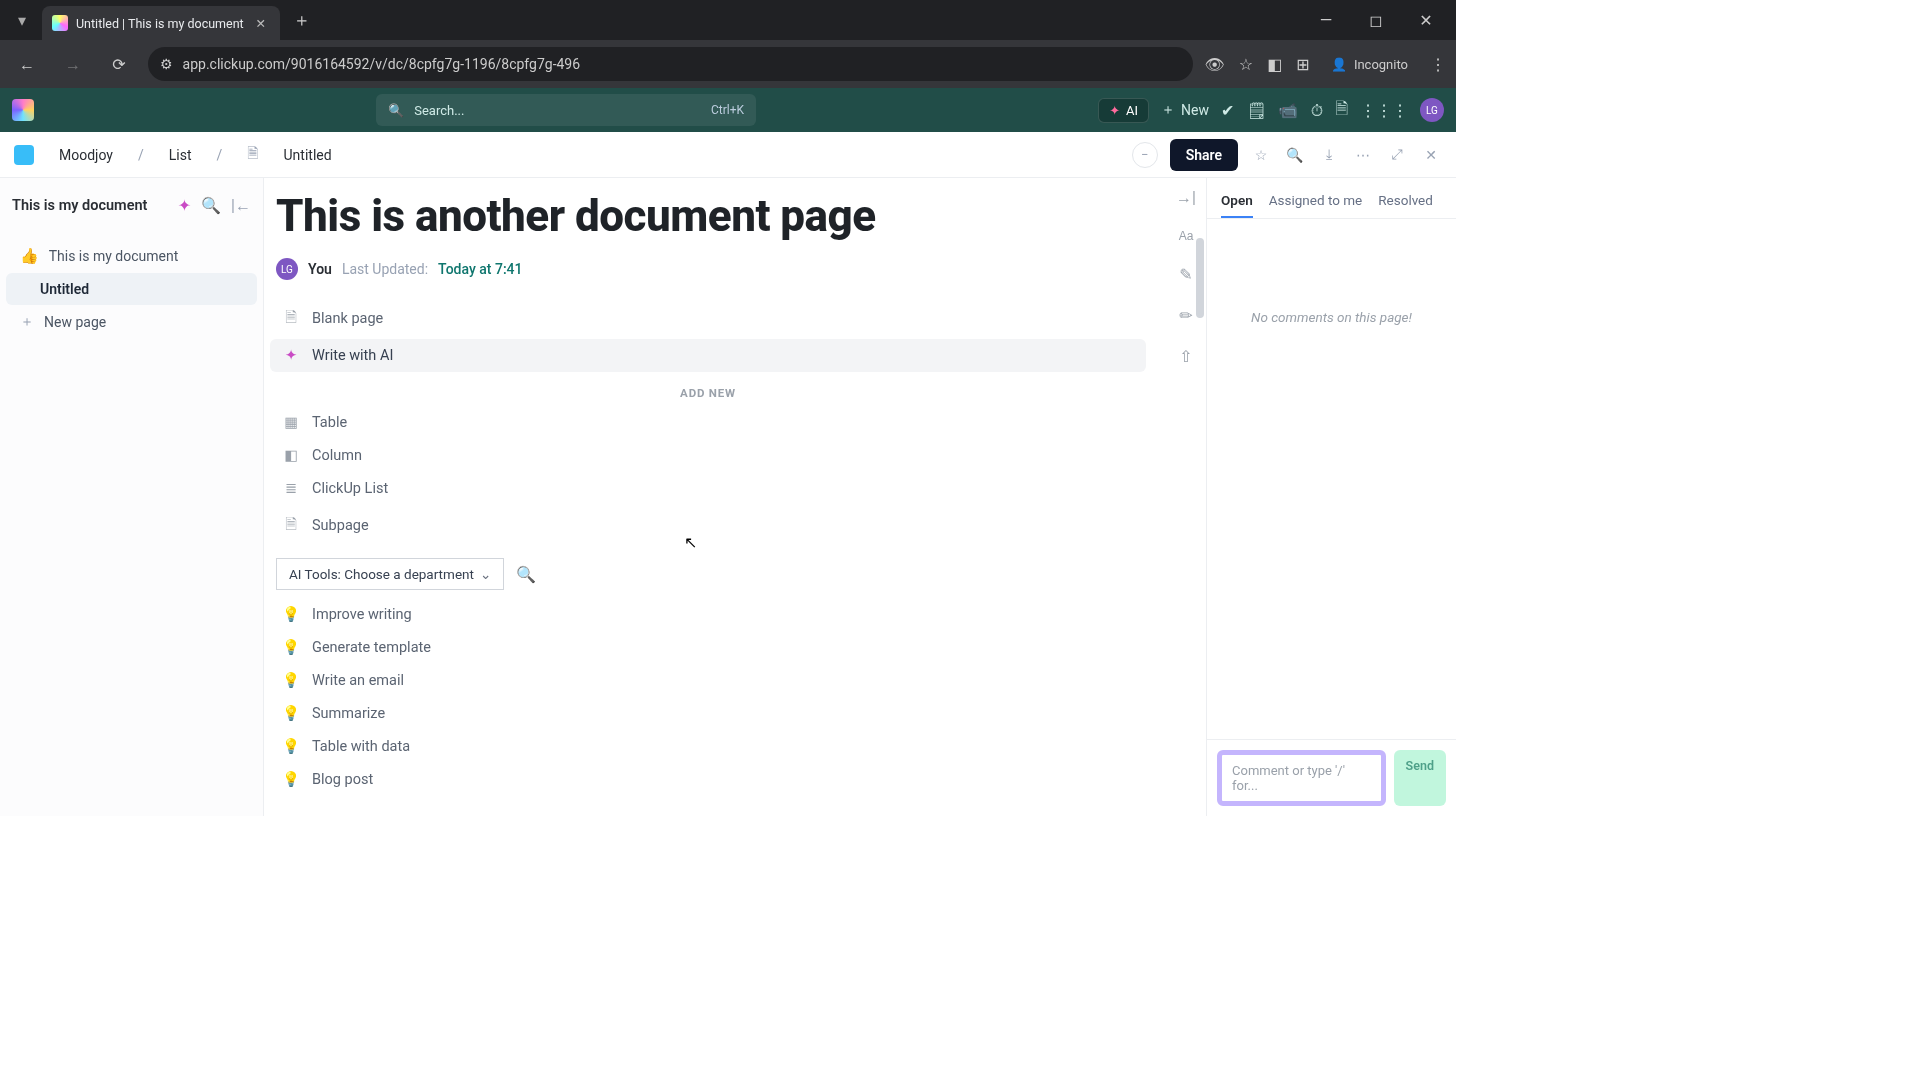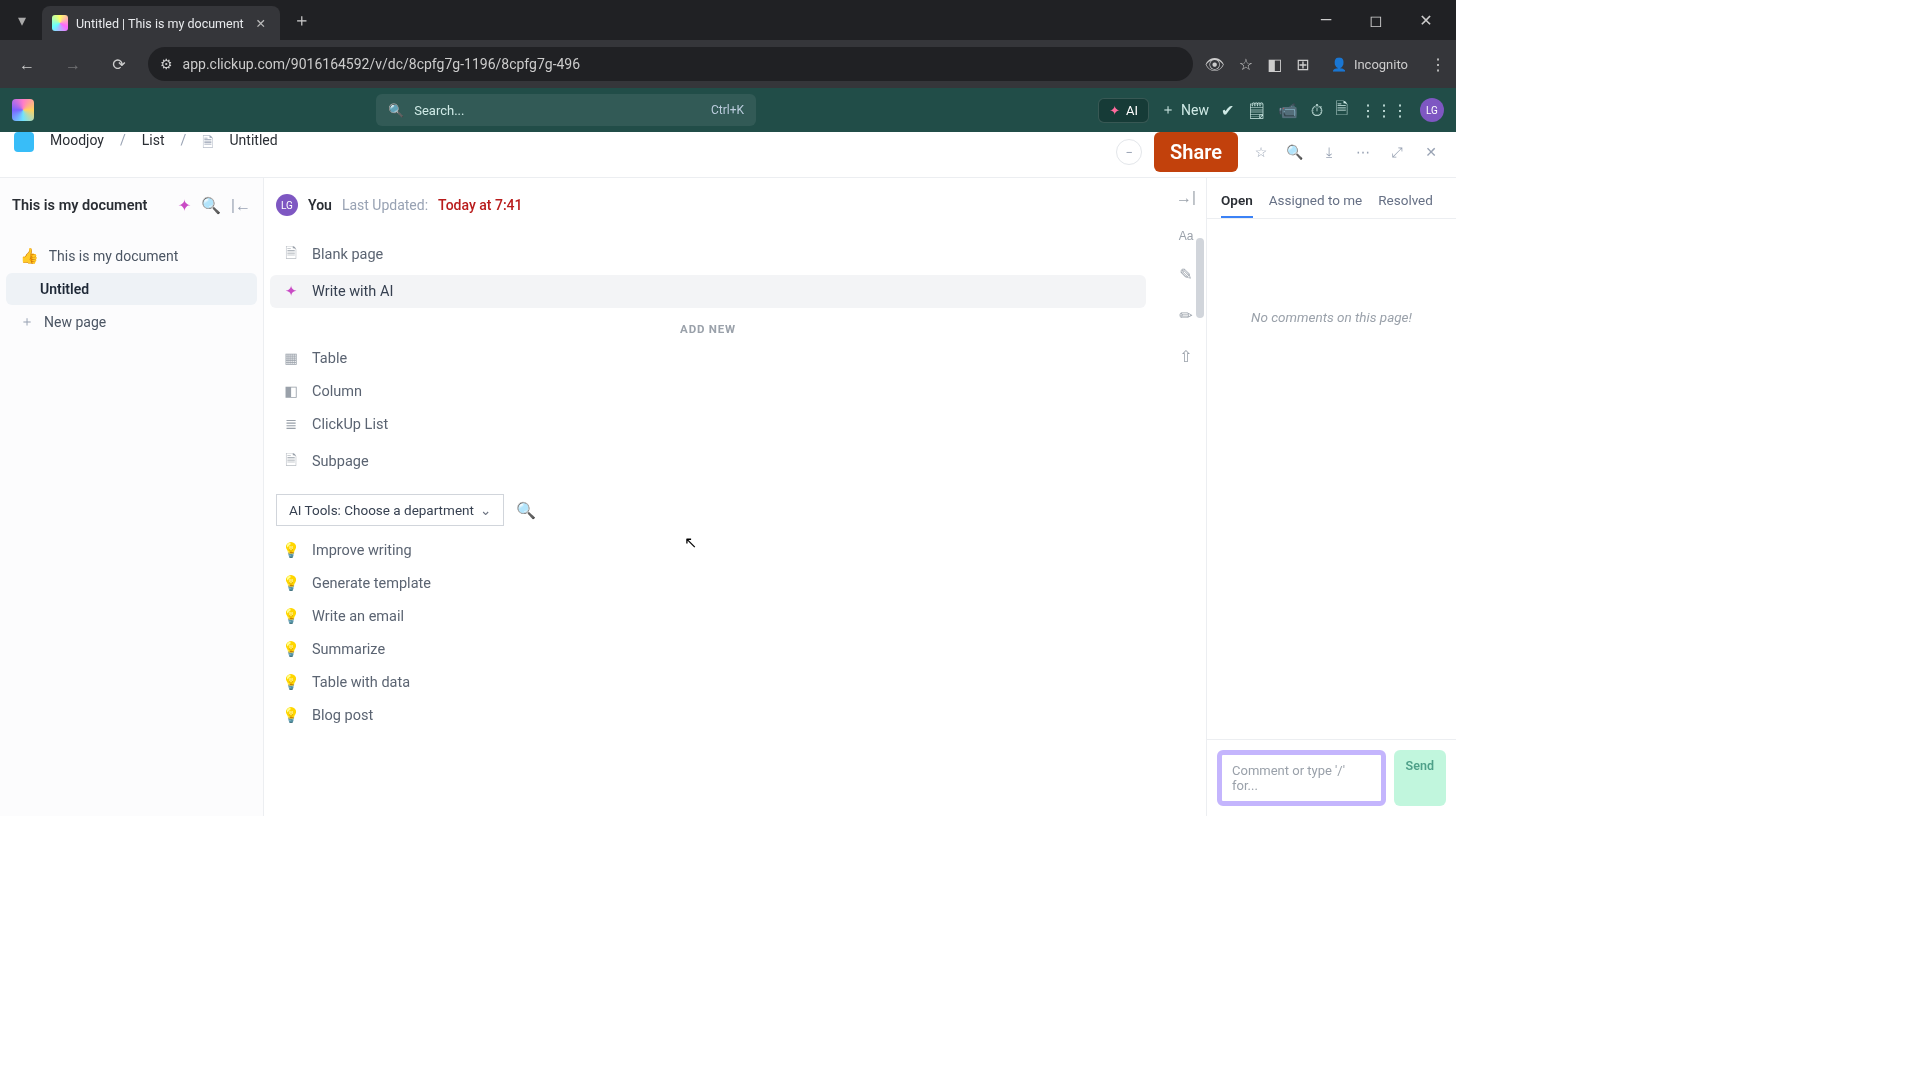--- a/index.html
+++ b/index.html
@@ -28,26 +28,26 @@
 .logo-cu { width:22px; height:22px; border-radius:4px; background: conic-gradient(#ff7bca,#ffd25f,#6fe3ff,#7b61ff,#ff7bca); }
 .search-box { margin:0 auto; width:380px; height:32px; background: rgba(255,255,255,.08); border-radius:6px; display:flex; align-items:center; padding:0 12px; gap:10px; color:#cfeae6; font-size:13px;}
 .search-box .kbd{ margin-left:auto; font-size:12px; color:#bcd;}
 .ai-chip { background:#163b37; border:1px solid rgba(255,255,255,.15); color:#fff; padding:4px 10px; border-radius:6px; font-size:13px; display:flex; align-items:center; gap:6px;}
 .ai-chip .spark{ color:#ff6b9d;}
 .hdr-right { display:flex; align-items:center; gap:12px; color:#cfeae6;}
 .new-btn{ display:flex; align-items:center; gap:6px; font-size:14px;}
 .avatar-sm{ width:24px; height:24px; border-radius:50%; background:#7e57c2; font-size:10px; display:flex; align-items:center; justify-content:center; color:#fff;}
 
 
-.bc-row { height: 46px; border-bottom:1px solid #eceef1; display:flex; align-items:flex-start; padding:0 14px; gap:16px; font-size:14px; color:#2a2e34;}
+.bc-row { height: 46px; border-bottom:1px solid #eceef1; display:flex; align-items:center; padding:0 14px; gap:25px; font-size:14px; color:#2a2e34;}
 .bc-row .ws-icon{ width:20px; height:20px; background:#38bdf8; border-radius:4px;}
 .bc-row .sep{ color:#98a2b3;}
 .bc-row .doc-i{ color:#98a2b3;}
 .bc-right{ margin-left:auto; display:flex; align-items:center; gap:12px;}
-.share-btn{ background:#c2410c; color:#fff; font-weight:600; font-size:20px; padding:8px 16px; border-radius:6px;}
+.share-btn{ background:#0f172a; color:#fff; font-weight:600; font-size:14px; padding:8px 16px; border-radius:6px;}
 .icon-g{ color:#98a2b3; width:22px; text-align:center;}
 .minus-circ{ width:26px; height:26px; border:1px solid #e3e6ea; border-radius:50%; display:flex; align-items:center; justify-content:center; color:#98a2b3; font-size:13px;}
 
 
 .workspace { display:flex; height: calc(816px - 40px - 48px - 44px - 46px); }
 .left-panel { width: 264px; border-right:1px solid #eceef1; background:#fcfcfd; padding:12px 0; }
 .lp-header{ display:flex; align-items:center; padding:6px 12px; gap:8px;}
 .lp-title{ font-weight:600; font-size:14.5px; color:#2a2e34; flex:1;}
 .lp-icons{ display:flex; gap:10px; color:#98a2b3;}
 .ai-spark{ color:#c94bc5;}
@@ -60,21 +60,21 @@
 
 
 .editor { flex:1; padding: 0 0 0 0; position:relative; overflow:hidden;}
 .editor-inner{ padding: 0 60px 40px 0; margin-left:6px;}
 .doc-toolbar-ghost{ color:#9aa0a6; font-size:14px; padding:0 0 4px 6px; margin-top:-6px;}
 .doc-title{ font-size:44px; font-weight:800; color:#1f2328; margin:12px 0 8px 6px; letter-spacing:-.5px;}
 .byline{ display:flex; align-items:center; gap:10px; margin:16px 0 18px 6px; font-size:14px;}
 .byline .av{ width:22px; height:22px; border-radius:50%; background:#7e57c2; color:#fff; font-size:10px; display:flex; align-items:center; justify-content:center;}
 .byline .you{ font-weight:600; color:#2a2e34;}
 .byline .upd{ color:#98a2b3;}
-.byline .updv{ color:#b91c1c; font-weight:500;}
+.byline .updv{ color:#0f766e; font-weight:500;}
 
 .menu-sec{ margin-left:0; }
 .menu-item{ display:flex; align-items:center; gap:12px; padding:8px 12px; font-size:14.5px; color:#5b6472; border-radius:6px;}
 .menu-item.hover{ background:#f3f4f6; color:#374151;}
 .menu-item .mi-icon{ width:18px; text-align:center; color:#9aa1aa;}
 .section-label{ font-size:11.5px; font-weight:700; letter-spacing:.8px; color:#9aa1aa; padding:14px 12px 6px;text-align:center;}
 .ai-tools-row{ display:flex; align-items:center; gap:12px; margin:12px 0 8px 6px;}
 .ai-tools-pill{ border:1px solid #d1d5db; border-radius:0; padding:7px 12px; font-size:13.5px; color:#374151; display:flex; align-items:center; gap:6px;}
 .ai-tools-pill .chev{ color:#6b7280;}
 .search-mini{ color:#6b7280;}
@@ -205,20 +205,21 @@
       </div>
       <div class="tree-item">
         <span class="plus">＋</span>
         <span>New page</span>
       </div>
     </div>
   </div>
 
   <div class="editor">
     <div class="editor-inner">
+      <h1 class="doc-title">This is another document page</h1>
       <div class="byline">
         <span class="av">LG</span>
         <span class="you">You</span>
         <span class="upd">Last Updated:</span>
         <span class="updv">Today at 7:41</span>
       </div>
 
       <div class="menu-sec">
         <div class="menu-item">
           <span class="mi-icon">🗎</span>

